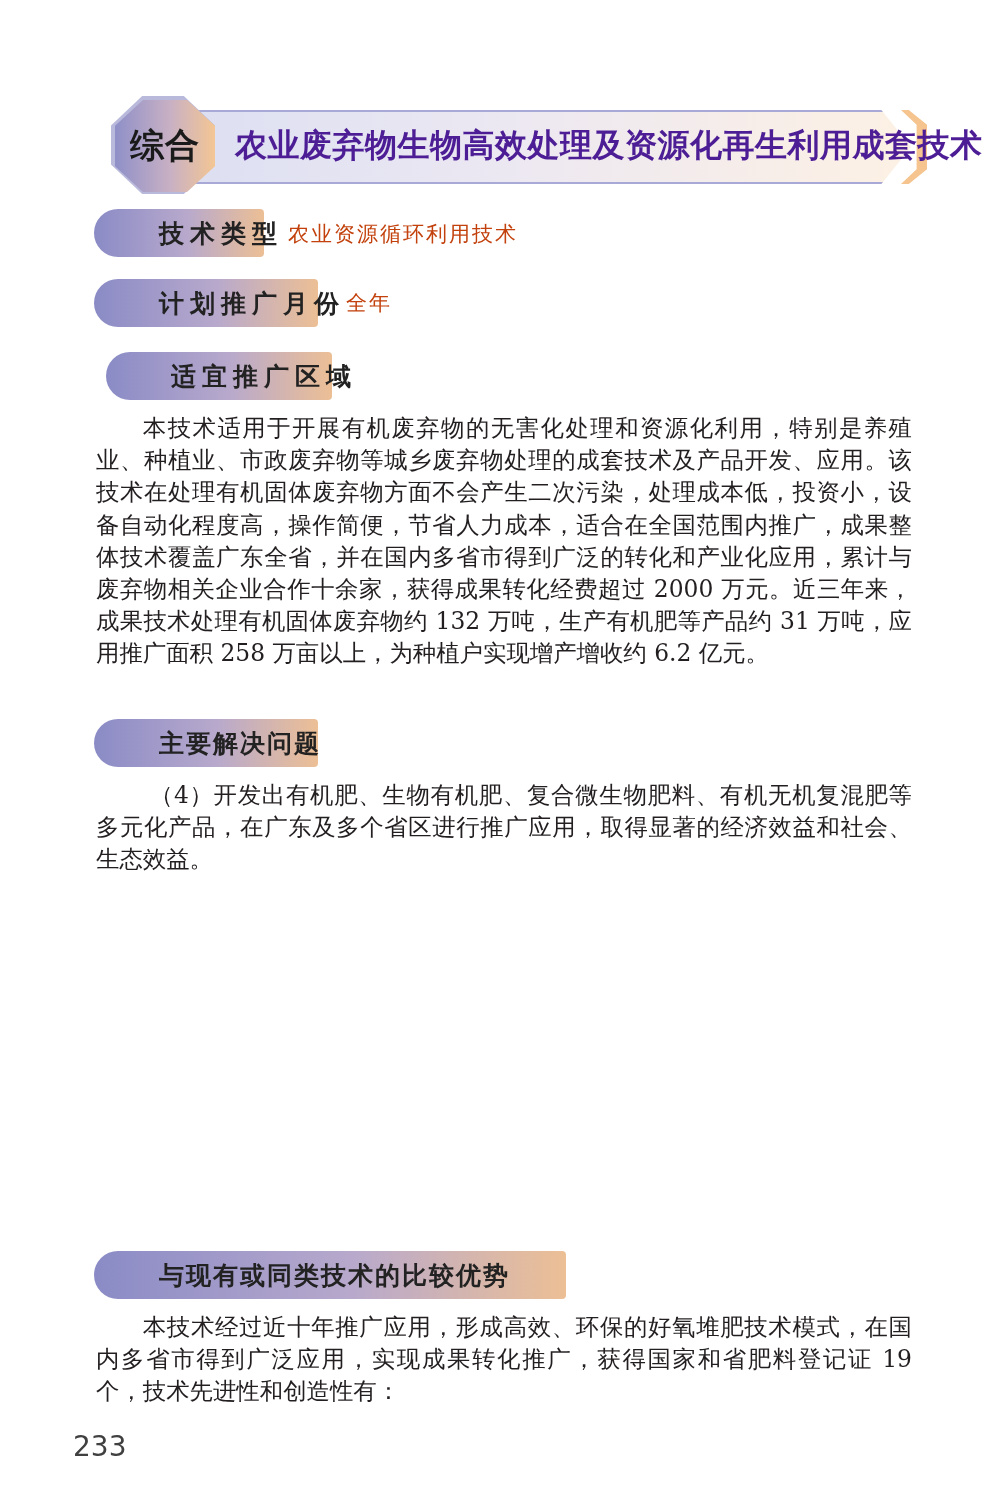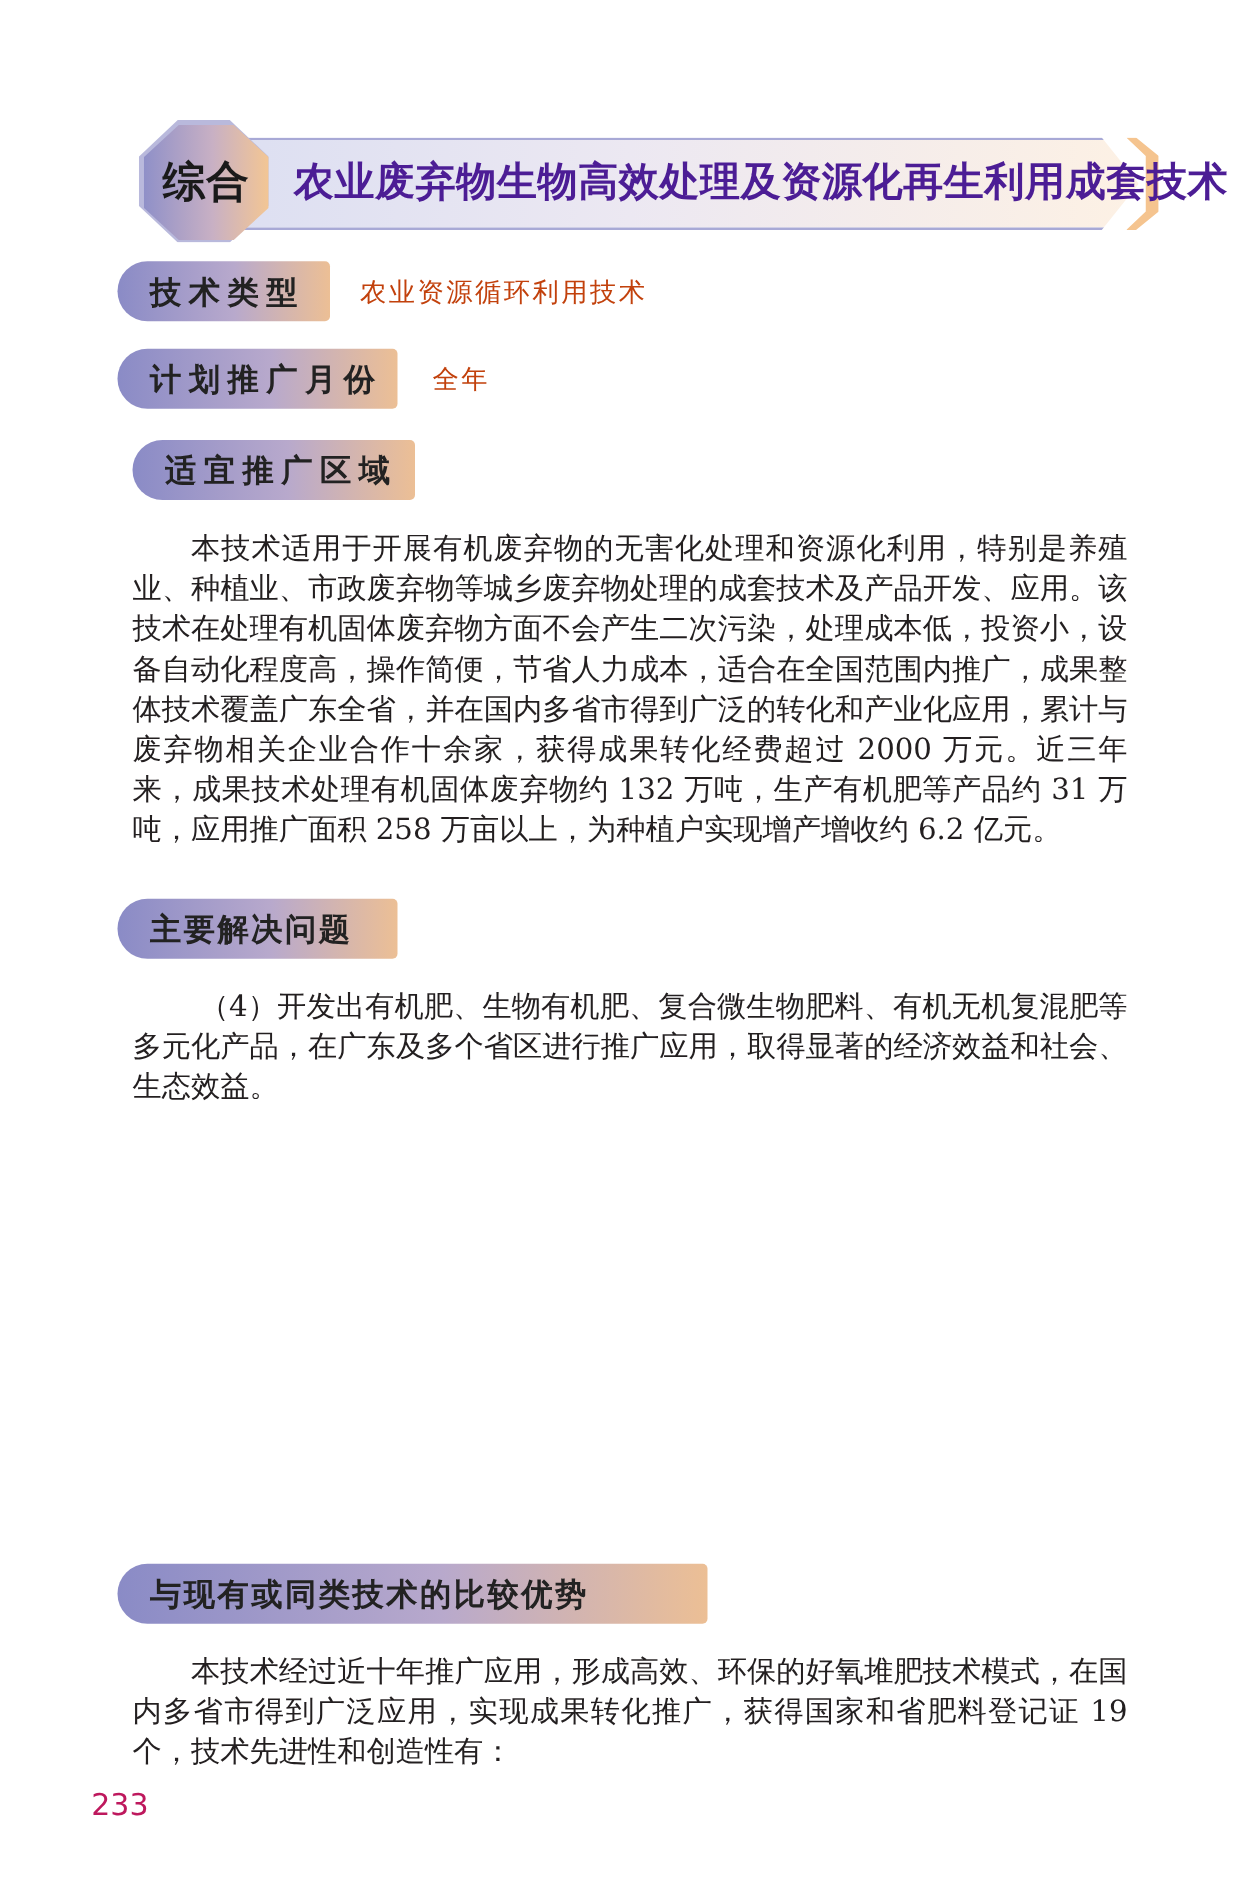--- a/index.html
+++ b/index.html
@@ -47,39 +47,39 @@
   }
   
   .pill {
     position: absolute; height: 48px;
     border-radius: 24px 4px 4px 24px;
     background: linear-gradient(90deg, #8a8bc6 0%, #b8a9cc 55%, #ecbf95 100%);
     display: flex; align-items: center; padding-left: 26px; box-sizing: border-box;
   }
   .pill-text {
     font-family: "DejaVu Sans", "Liberation Sans", sans-serif;
-    font-weight: bold; font-size: 25px; color: #222; white-space: nowrap;
+    font-weight: bold; font-size: 25px; color: #222; white-space: nowrap; margin-left: 39px;
   }
   .pill-wide .pill-text { letter-spacing: 6px; }
   .pill-tight .pill-text { letter-spacing: 2px; }
   .inline-value {
     position: absolute; font-size: 21px; color: #c2410c; white-space: nowrap; letter-spacing: 2px;
   }
   
   .para {
     position: absolute; left: 96px; width: 816px;
     font-size: 23.4px; line-height: 32.2px; color: #231f20;
     text-align: justify; text-align-last: left;
   }
-  .para p { margin: 10px; text-indent: 2em; }
+  .para p { margin: 0; text-indent: 2em; }
   .para p.item { text-indent: 2.3em; }
   .page-number {
     position: absolute; left: 73px; top: 1430px;
     font-family: "DejaVu Sans", "Liberation Sans", sans-serif;
-    font-size: 24px; color: #be185d;
+    font-size: 28px; color: #404040;
   }
 </style>
 </head>
 <body>
 
 <div class="banner">
   <div class="banner-bar"></div>
   <div class="banner-arrow"></div>
   <div class="banner-octagon-outline"></div>
   <div class="banner-octagon">

